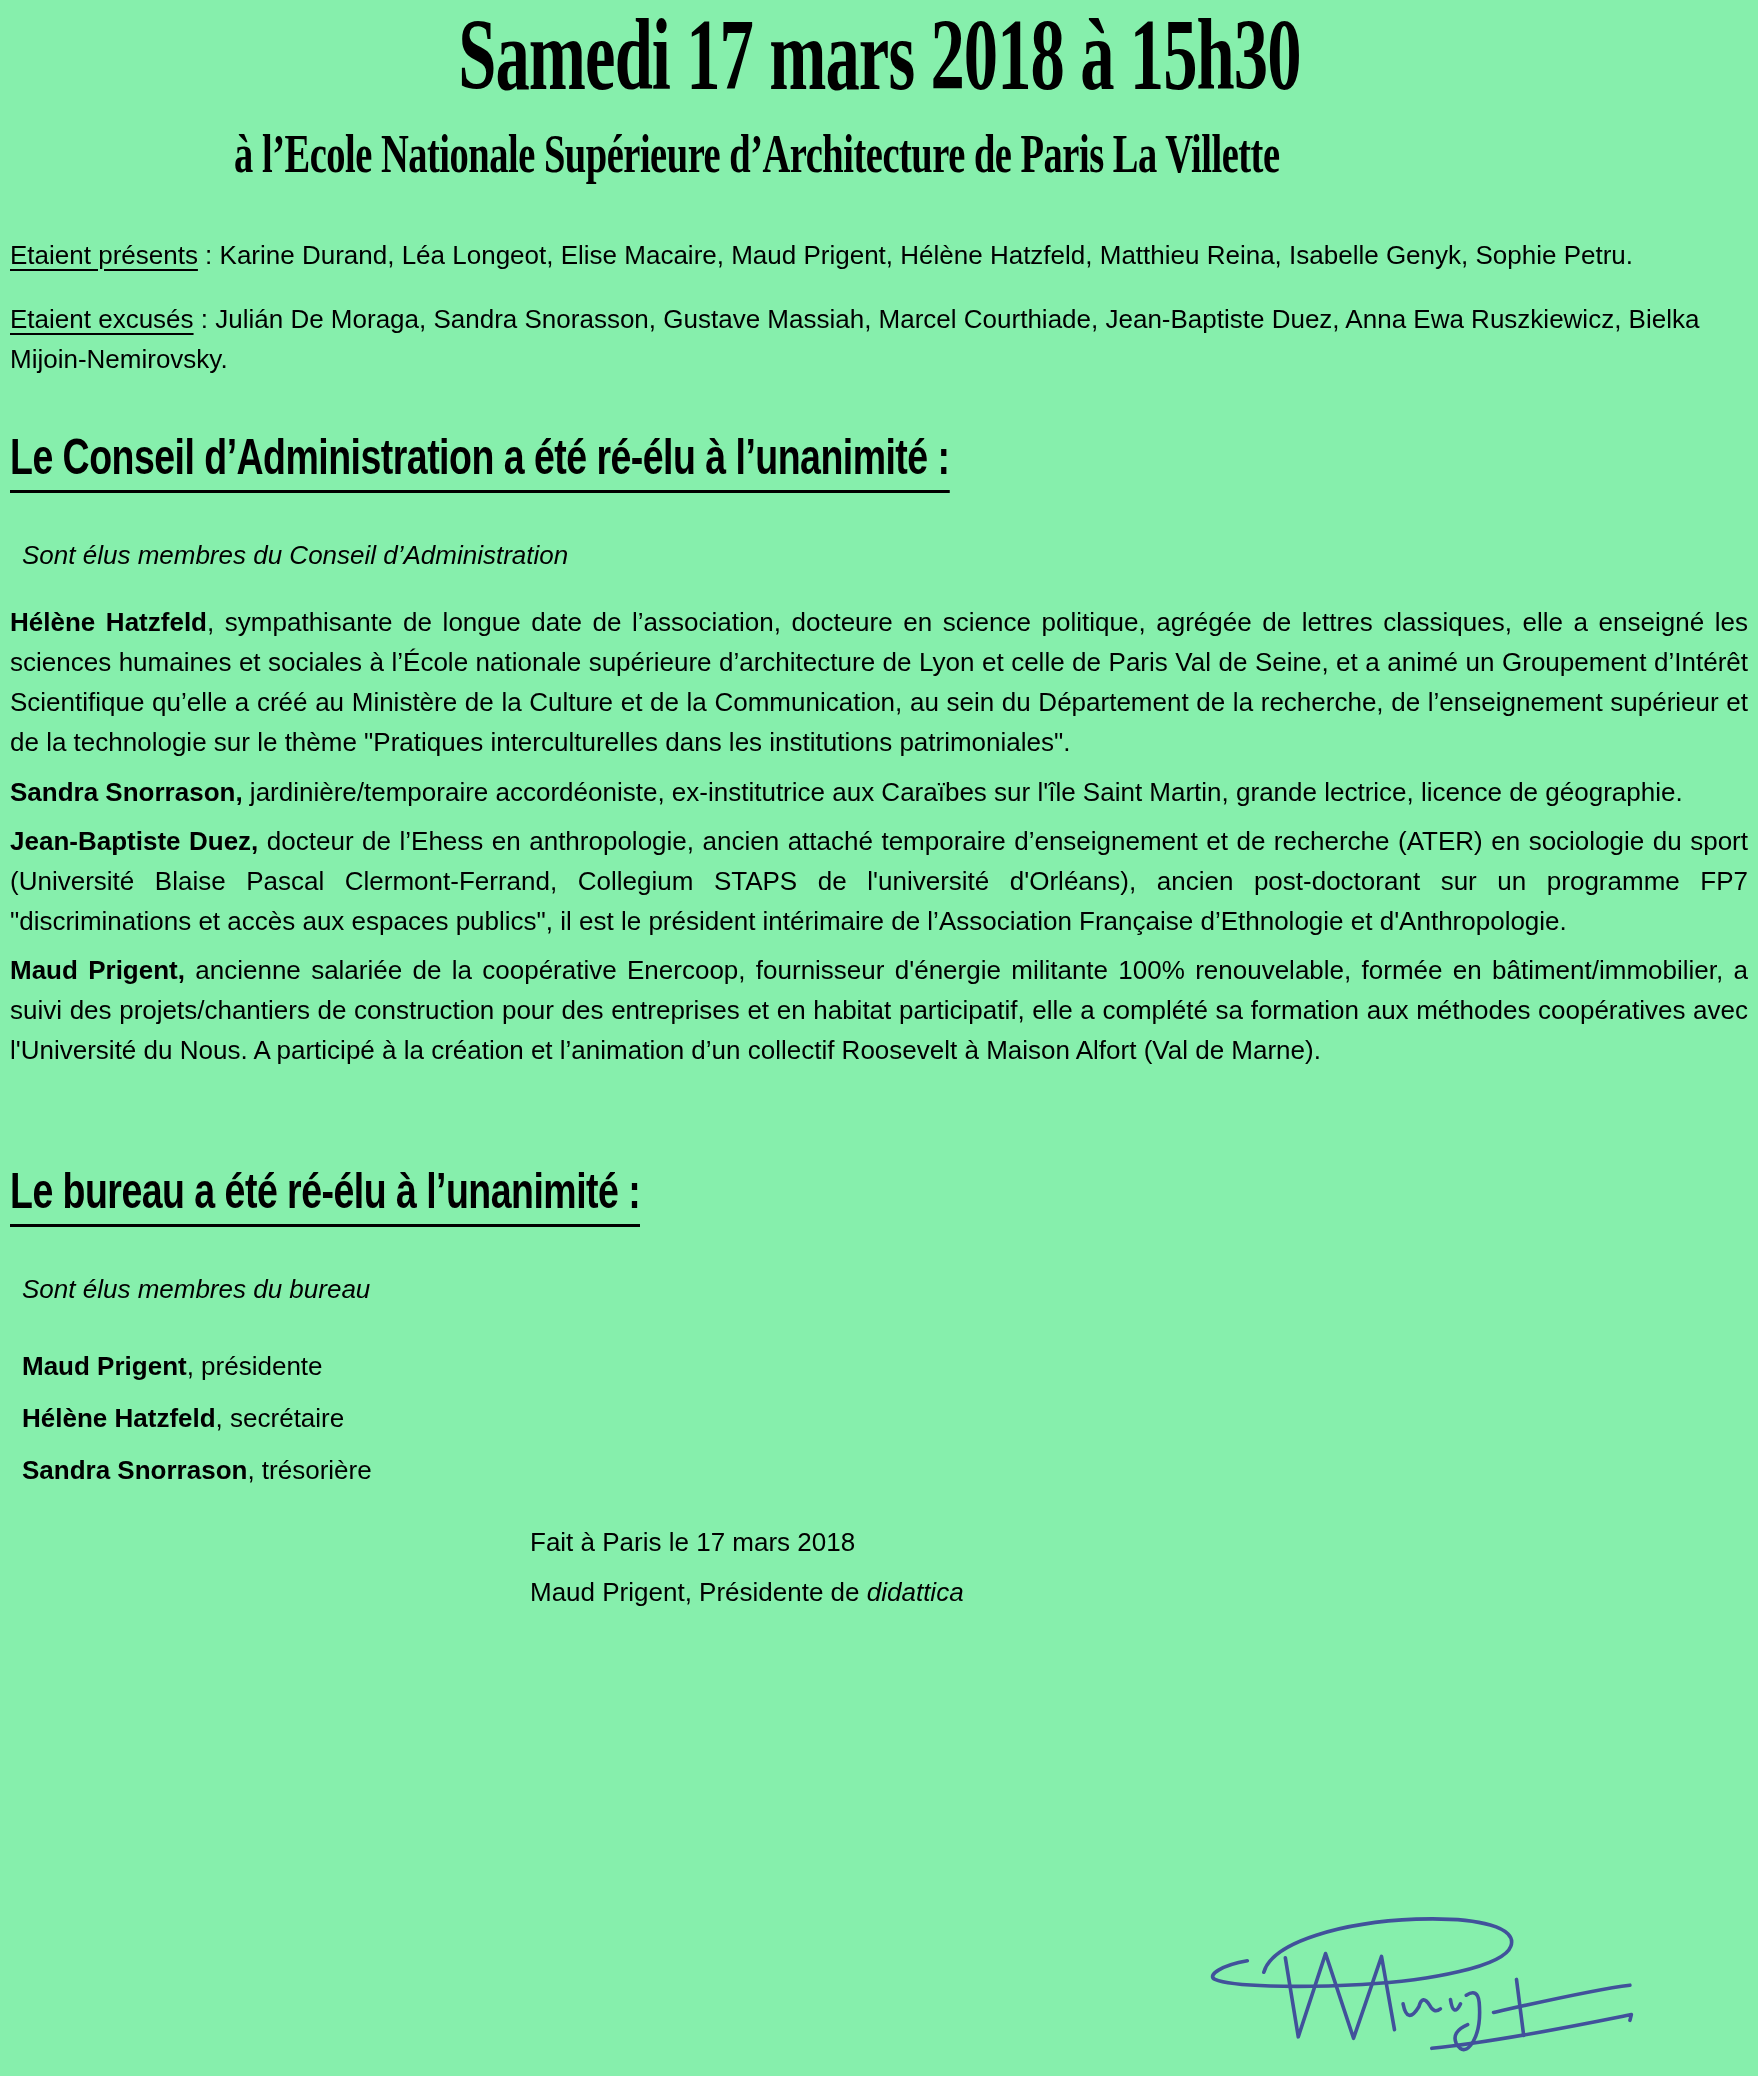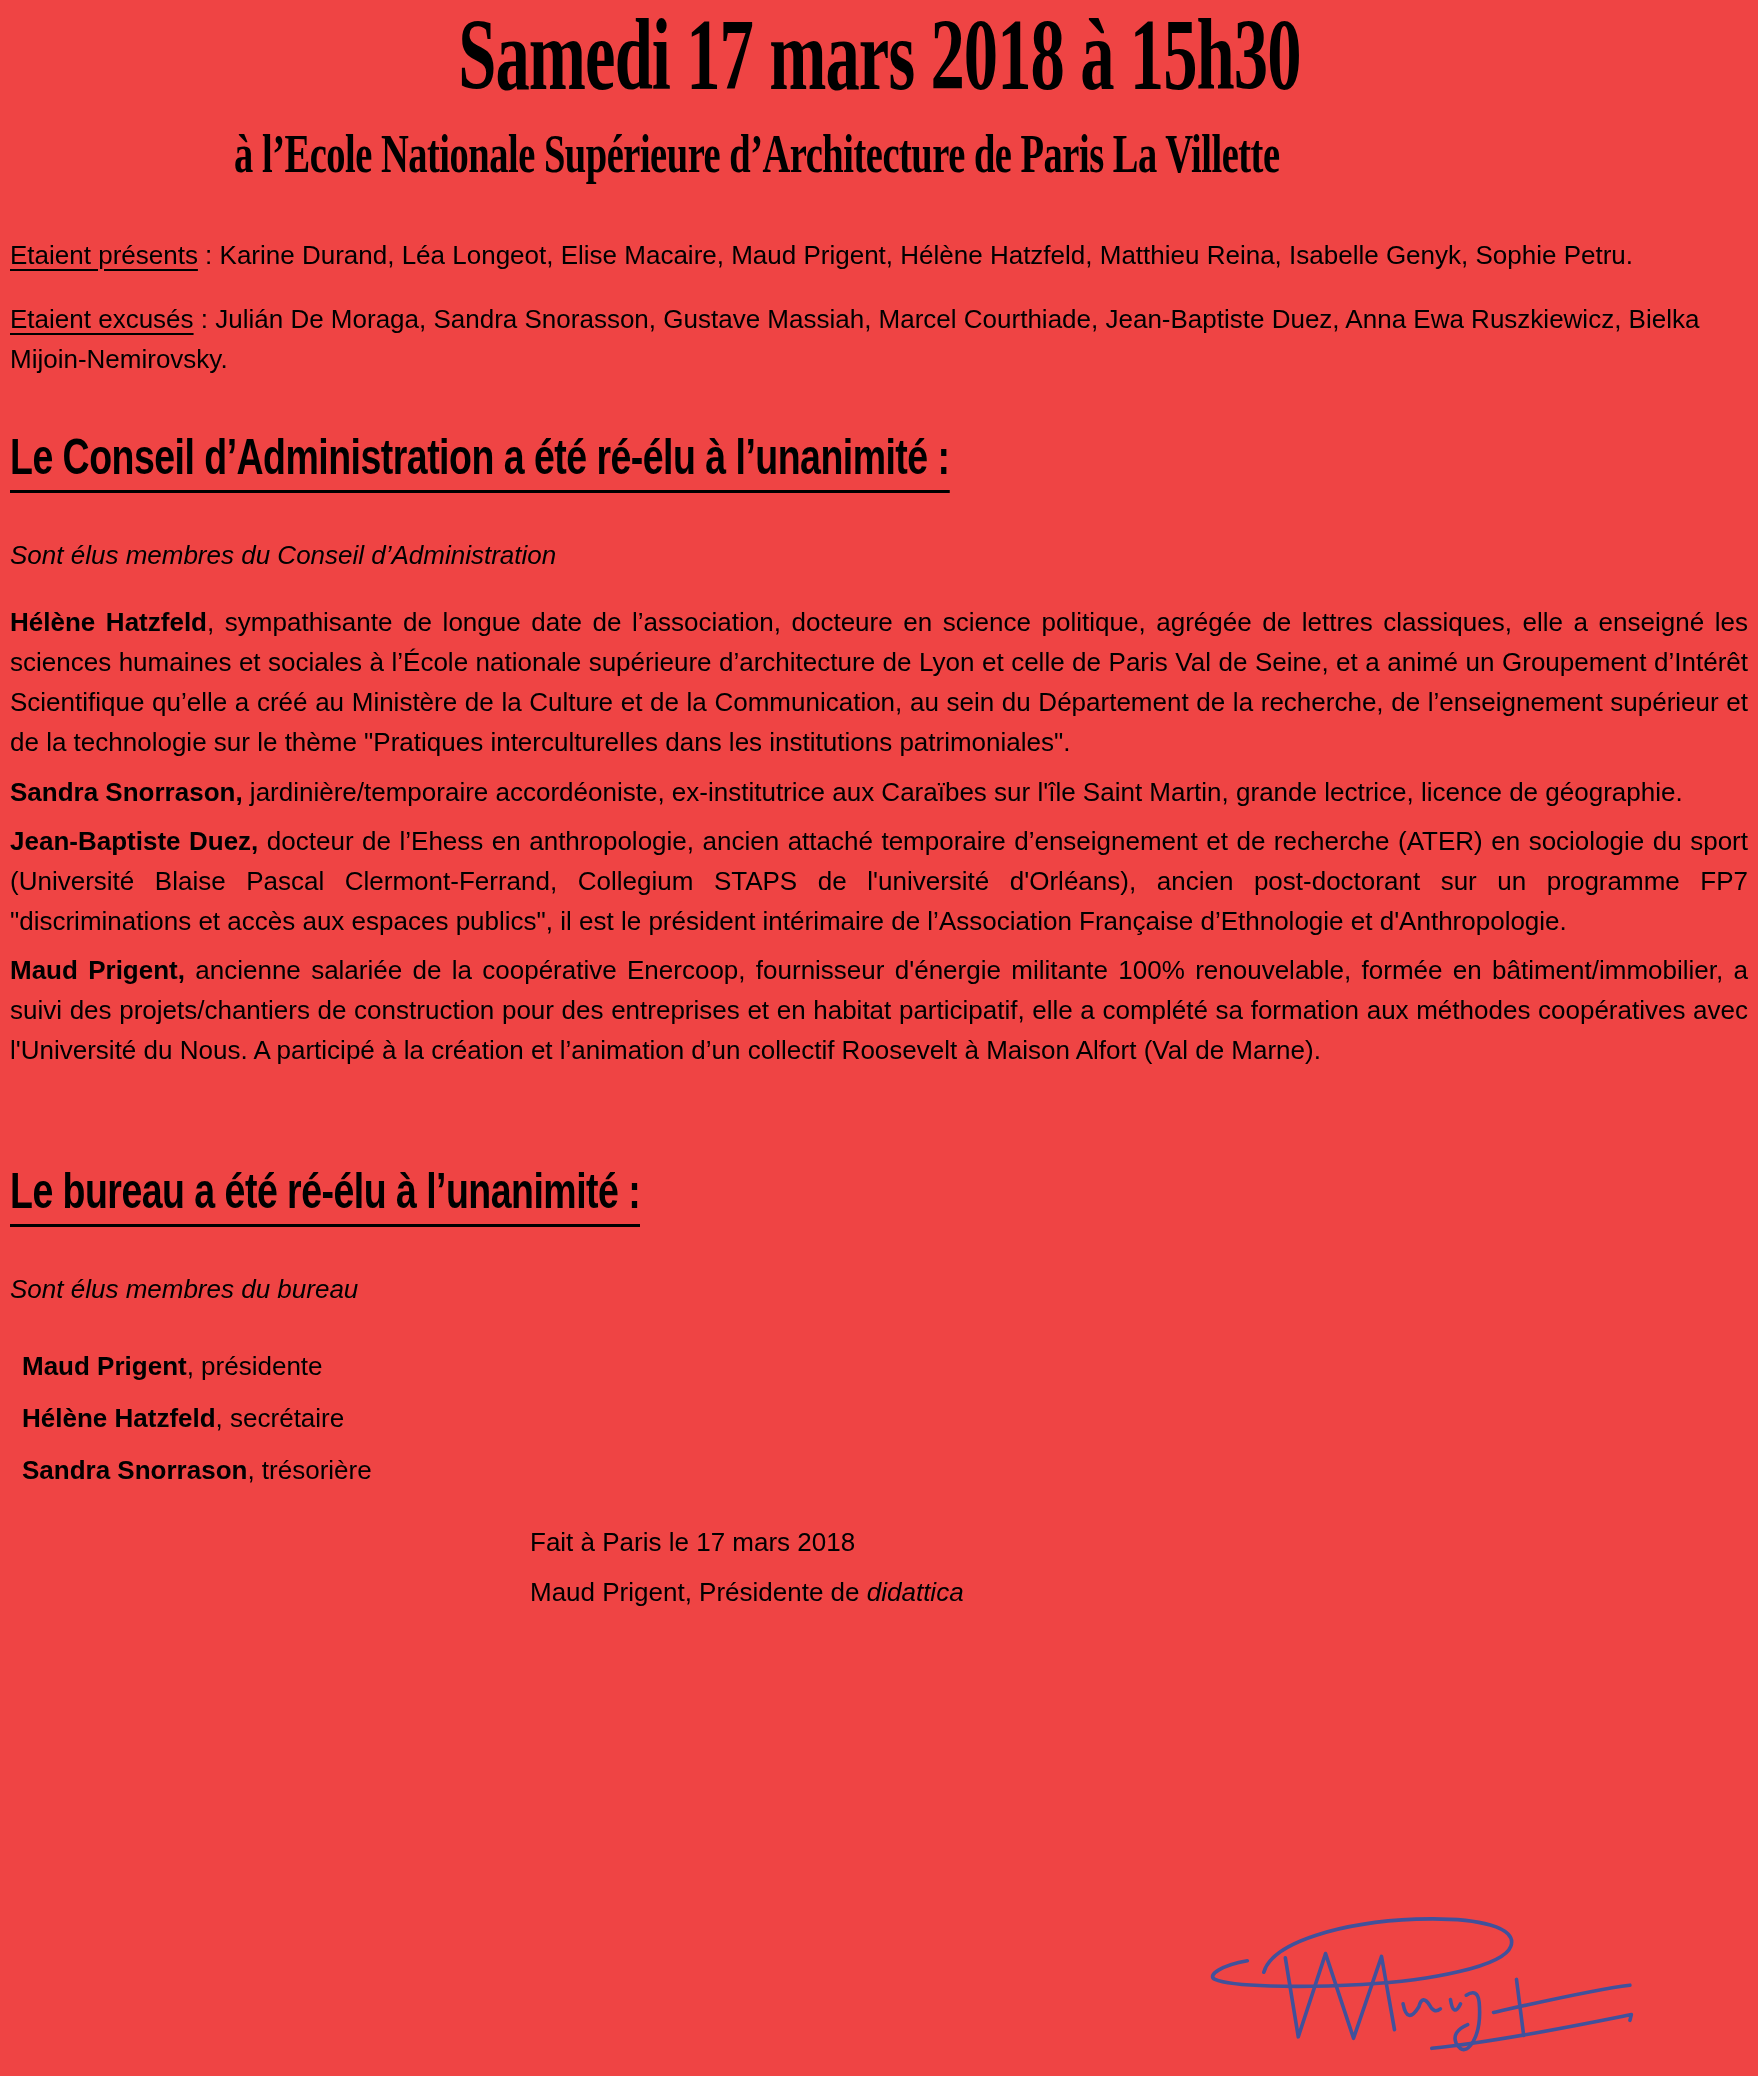--- a/index.html
+++ b/index.html
@@ -4,21 +4,21 @@
 <style>
   html, body {
     margin: 0;
     padding: 0;
     background: #ffffff;
   }
   .page {
     position: relative;
     width: 1758px;
     height: 2077px;
-    background: #ef4444;
+    background: #86efac;
     color: #000000;
     font-family: "Liberation Sans", sans-serif;
     overflow: hidden;
     box-sizing: border-box;
     padding: 0 10px;
   }
   
   .title-wrap {
     text-align: center;
     margin-top: 2.9px;
@@ -76,21 +76,21 @@
     transform: scaleX(0.75);
     transform-origin: left bottom;
     white-space: nowrap;
     border-bottom: 3.6px solid #000;
     padding-bottom: 7.2px;
   }
   .intro-italic {
     font-style: italic;
     font-size: 26px;
     line-height: 40px;
-    margin: 0;
+    margin: 12px;
     margin-top: 32px;
   }
   .members-block { margin-top: 27px; }
   .member-par {
     font-size: 26px;
     line-height: 40px;
     margin: 0;
     text-align: justify;
   }
   .member-par + .member-par { margin-top: 9.3px; }

